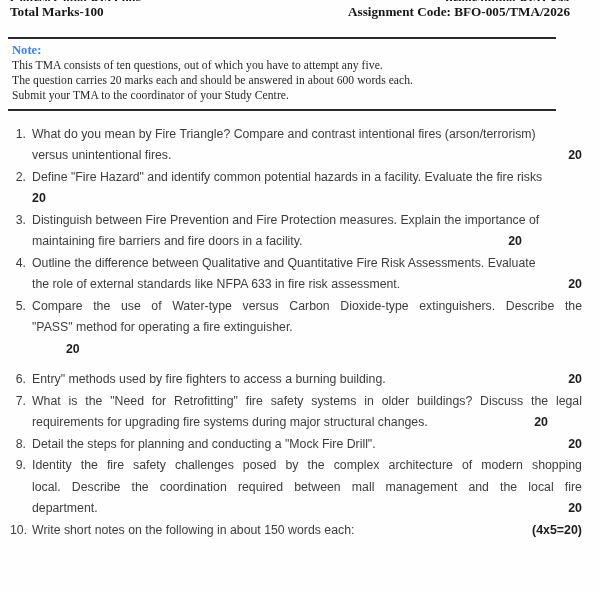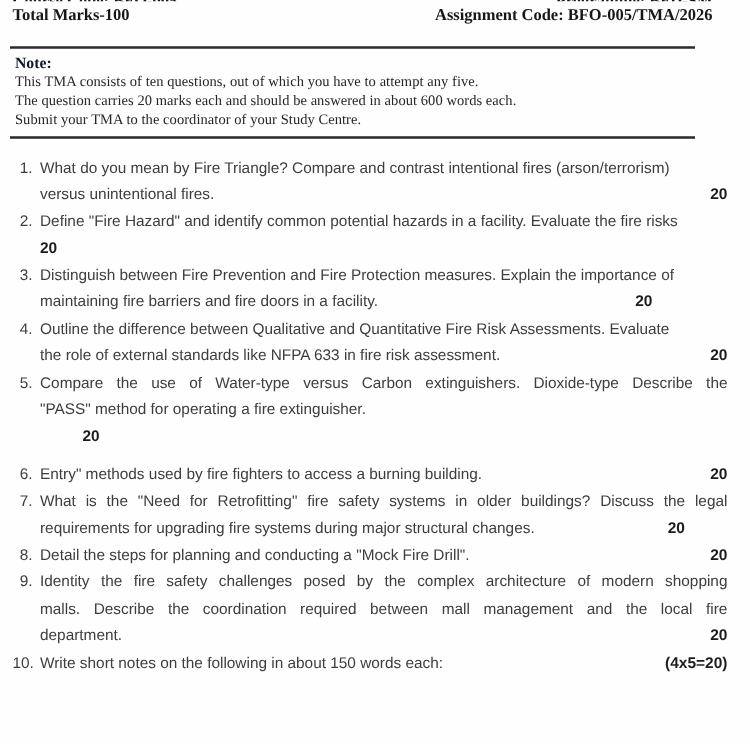--- a/index.html
+++ b/index.html
@@ -57,21 +57,21 @@
     border-top: 2.2px solid #2a2a2a;
     border-bottom: 2.2px solid #2a2a2a;
     padding: 4px 0 5px 4px;
     font-family: "Liberation Serif", serif;
     color: #262626;
   }
   .note-title {
     font-weight: bold;
     font-size: 12.6px;
     line-height: 15px;
-    color: #0f172a;
+    color: #3b82f6;
   }
   .note-line {
     font-size: 11.6px;
     line-height: 15.2px;
     letter-spacing: 0.05px;
   }
   .note-line b { font-weight: normal; }
 
   
   .questions {
@@ -204,22 +204,22 @@
       <div class="q-num">5.</div>
       <div class="q-body">
         <div class="q-just">
           <span>Compare</span>
             <span>the</span>
             <span>use</span>
             <span>of</span>
             <span>Water-type</span>
             <span>versus</span>
             <span>Carbon</span>
+            <span>Dioxide-type</span>
             <span>extinguishers.</span>
-            <span>Dioxide-type</span>
             <span>Describe</span>
             <span>the</span>
         </div>
         <div class="q-line">"PASS" method for operating a fire extinguisher.</div>
         <div class="mark-own-line">20</div>
       </div>
     </div>
 
     <div class="q-spacer"></div>
 
@@ -282,21 +282,21 @@
             <span>posed</span>
             <span>by</span>
             <span>the</span>
             <span>complex</span>
             <span>architecture</span>
             <span>of</span>
             <span>modern</span>
             <span>shopping</span>
         </div>
         <div class="q-just">
-          <span>malls.</span>
+          <span>local.</span>
             <span>Describe</span>
             <span>the</span>
             <span>coordination</span>
             <span>required</span>
             <span>between</span>
             <span>mall</span>
             <span>management</span>
             <span>and</span>
             <span>the</span>
             <span>local</span>

